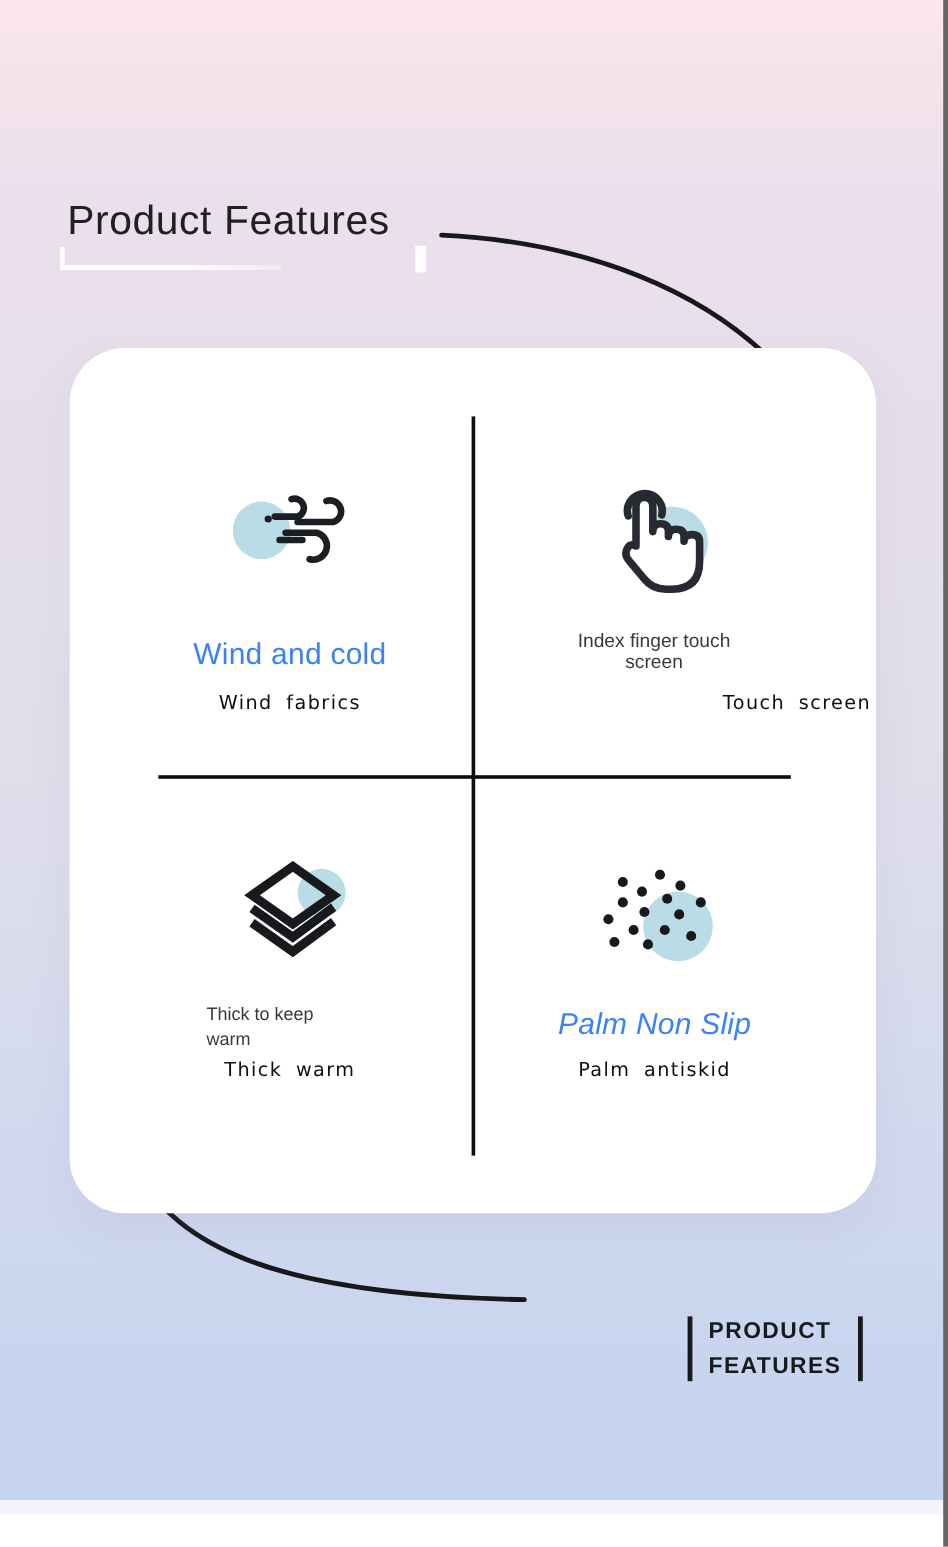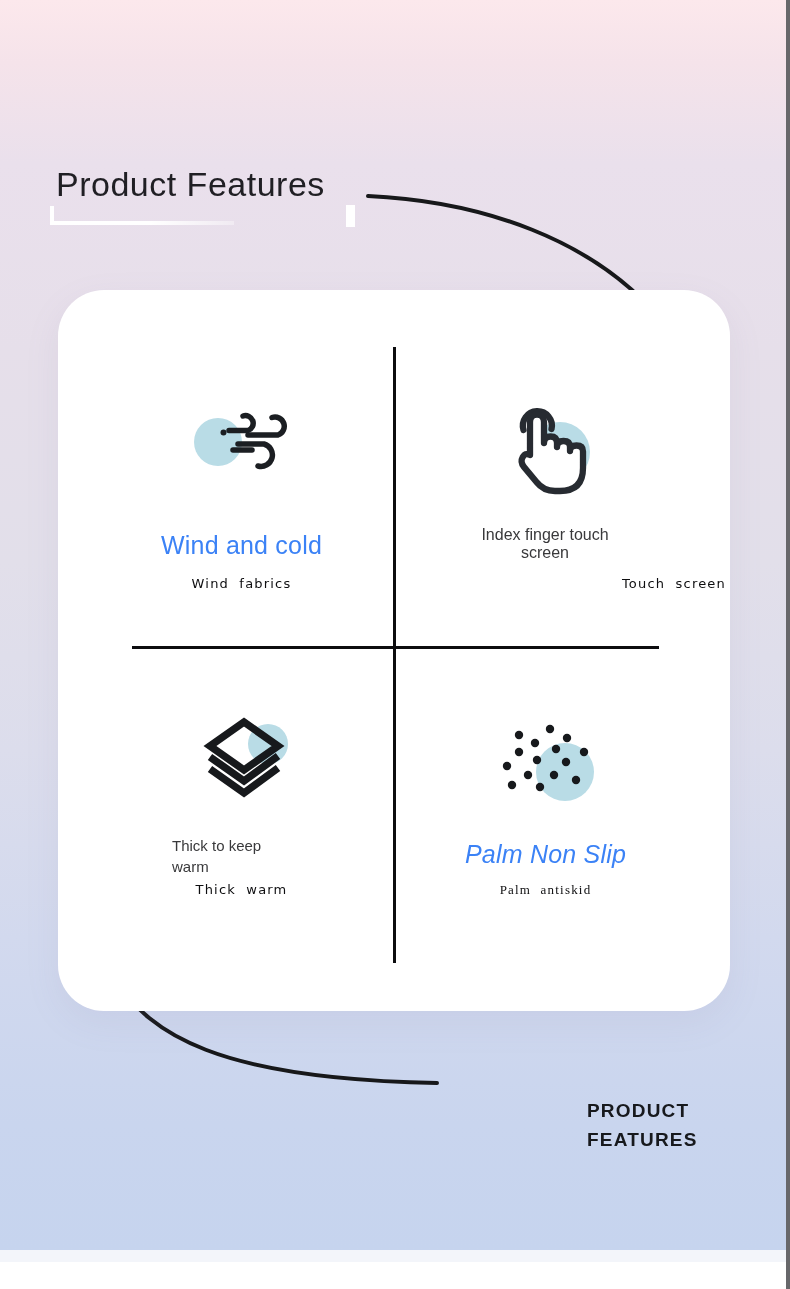--- a/index.html
+++ b/index.html
@@ -58,32 +58,32 @@
   .q4-title{ left:378px;top:840px;width:335px;font-style:italic; }
 
   .feat-desc{
     font-size:16px;line-height:17.5px;color:#39393b;font-weight:400;
   }
   .q2-desc{ left:465px;top:526px;width:160px;text-align:center; }
   .q3-desc{ left:172px;top:835px;width:120px;line-height:21px;font-size:15px;text-align:left; }
 
   .feat-sub{
     font-family:"DejaVu Sans", sans-serif;
-    font-size:13px;color:#0e0e10;text-align:center;font-weight:500;
+    font-size:16px;color:#0e0e10;text-align:center;font-weight:500;
     letter-spacing:1.2px;word-spacing:5px;
   }
   .q1-sub{ left:74px;top:576px;width:335px; }
   .q2-sub{ left:391px;top:576px;width:335px;text-align:right; }
   .q3-sub{ left:74px;top:882px;width:335px; }
-  .q4-sub{ left:378px;top:882px;width:335px;font-family:Liberation Serif, serif; }
+  .q4-sub{ left:378px;top:882px;width:335px; }
 
   
   .footer-tagline{
     left:573px;top:1096px;height:56px;
-    display:flex;align-items:center;flex-direction:column;
+    display:flex;align-items:center;
   }
   .tag-bar{ width:3.5px;height:54px;background:#17191d; }
   .tag-text{ margin:0 14px;text-align:left; }
   .tag-line{
     font-size:19px;font-weight:600;letter-spacing:1.2px;color:#17191d;line-height:29px;
   }
 </style>
 </head>
 <body>
 

